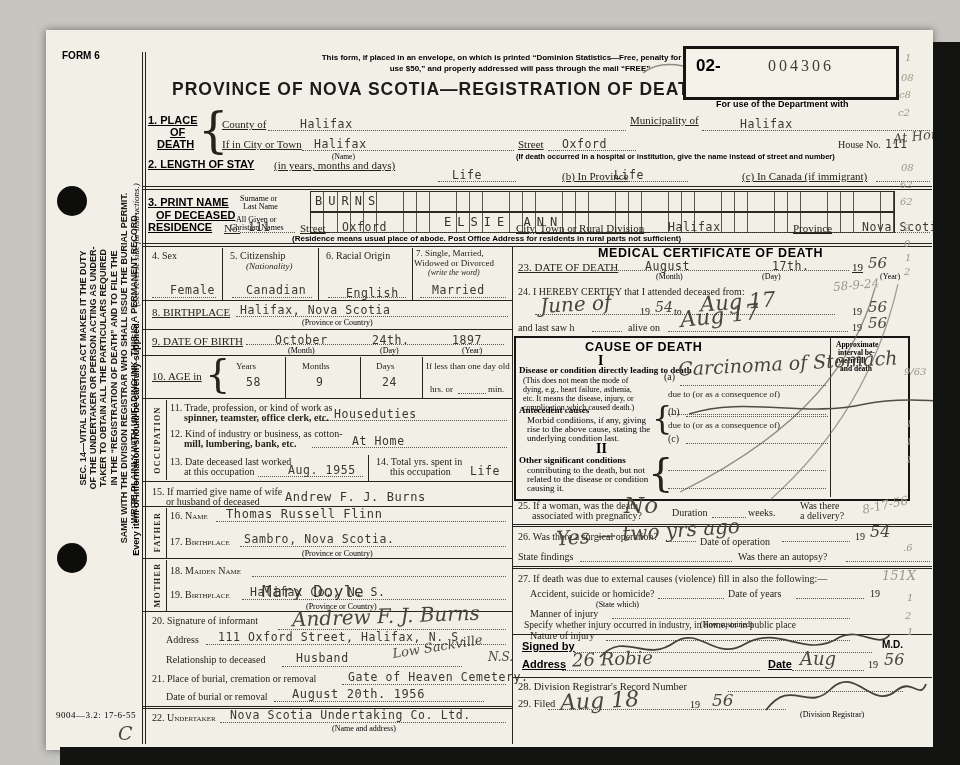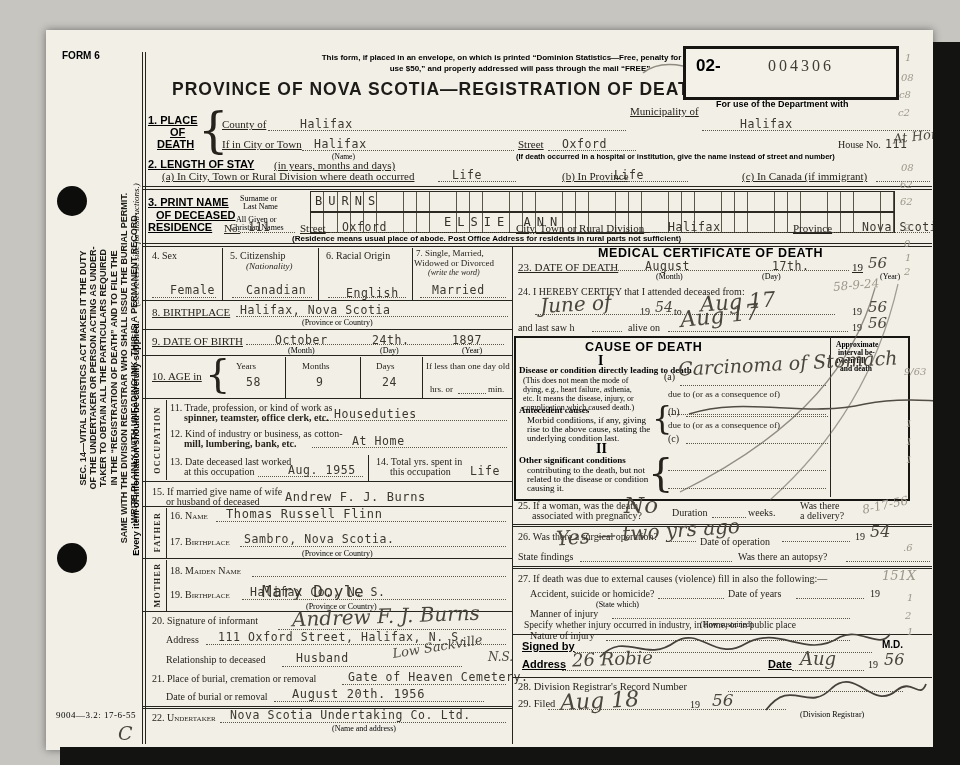--- a/index.html
+++ b/index.html
@@ -73,38 +73,37 @@
   <div class="a" style="left:768px;top:57px;font-size:16px;letter-spacing:3px;color:#403d36;">004306</div>
   <div class="a sans b s9" style="left:716px;top:99px;">For use of the Department with</div>
 
   <div class="a sans b s11" style="left:148px;top:114px;">1. PLACE</div>
   <div class="a sans b s11" style="left:170px;top:126px;">OF</div>
   <div class="a sans b s11" style="left:157px;top:138px;">DEATH</div>
   <div class="a brace" style="left:198px;top:106px;font-size:48px;line-height:48px;">{</div>
   <div class="a lbl s11" style="left:222px;top:118px;">County of</div>
   <div class="a dl" style="left:268px;top:130px;width:358px;"></div>
   <div class="a typed" style="left:300px;top:117px;">Halifax</div>
-  <div class="a lbl s11" style="left:630px;top:105px;text-align:right;">Municipality of</div>
+  <div class="a lbl s11" style="left:630px;top:114px;text-align:right;">Municipality of</div>
   <div class="a dl" style="left:702px;top:130px;width:228px;"></div>
   <div class="a typed" style="left:740px;top:117px;">Halifax</div>
   <div class="a lbl s11" style="left:222px;top:138px;">If in City or Town</div>
   <div class="a dl" style="left:302px;top:150px;width:212px;"></div>
   <div class="a typed" style="left:314px;top:137px;">Halifax</div>
   <div class="a s7" style="left:332px;top:152px;">(Name)</div>
   <div class="a lbl s11" style="left:518px;top:138px;">Street</div>
   <div class="a dl" style="left:548px;top:150px;width:88px;"></div>
   <div class="a typed" style="left:562px;top:137px;">Oxford</div>
   <div class="a sans b s7" style="left:516px;top:152px;">(If death occurred in a hospital or institution, give the name instead of street and number)</div>
   <div class="a lbl s10" style="left:838px;top:139px;">House No.</div>
   <div class="a typed" style="left:885px;top:137px;">111</div>
   <div class="a hw" style="left:893px;top:128px;font-size:13px;transform:rotate(-7deg);">At Home</div>
 
   <div class="a sans b s11" style="left:148px;top:158px;">2. LENGTH OF STAY</div>
   <div class="a lbl s11" style="left:274px;top:159px;">(in years, months and days)</div>
-  <div class="a lbl s11" style="left:162px;top:170px;">(a) In City, Town or Rural Division where death occurred</div>
   <div class="a dl" style="left:438px;top:181px;width:78px;"></div>
   <div class="a typed" style="left:452px;top:168px;">Life</div>
   <div class="a lbl s11" style="left:528px;top:170px;margin-left:34px;">(b) In Province</div>
   <div class="a dl" style="left:600px;top:181px;width:88px;"></div>
   <div class="a typed" style="left:614px;top:168px;">Life</div>
   <div class="a lbl s11" style="left:742px;top:170px;">(c) In Canada (if immigrant)</div>
   <div class="a dl" style="left:876px;top:181px;width:54px;"></div>
   <div class="a hl" style="left:142px;top:186px;width:790px;"></div>
   <div class="a hl" style="left:142px;top:189px;width:790px;"></div>
 

